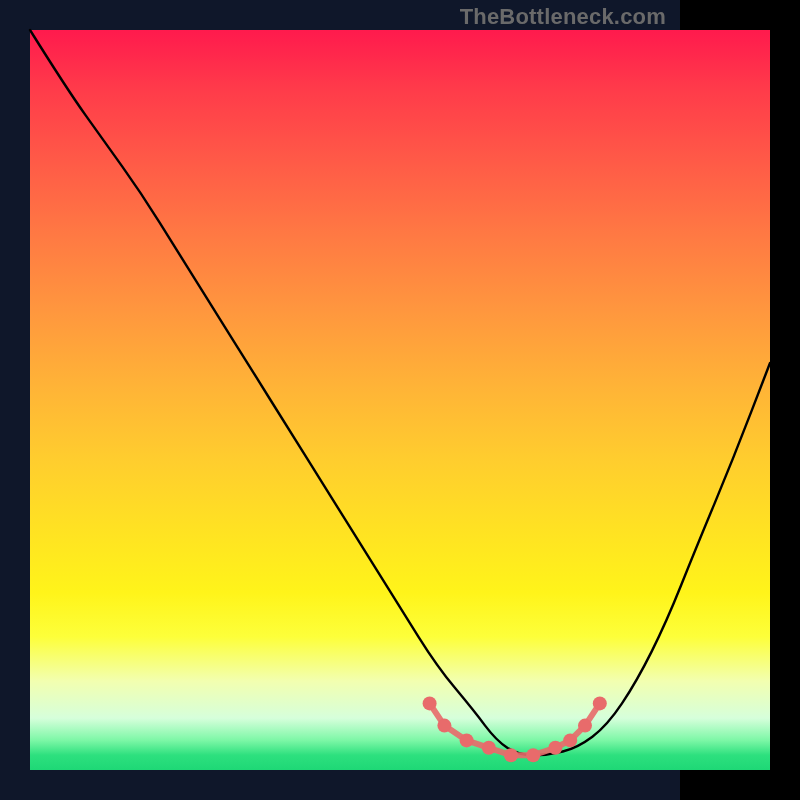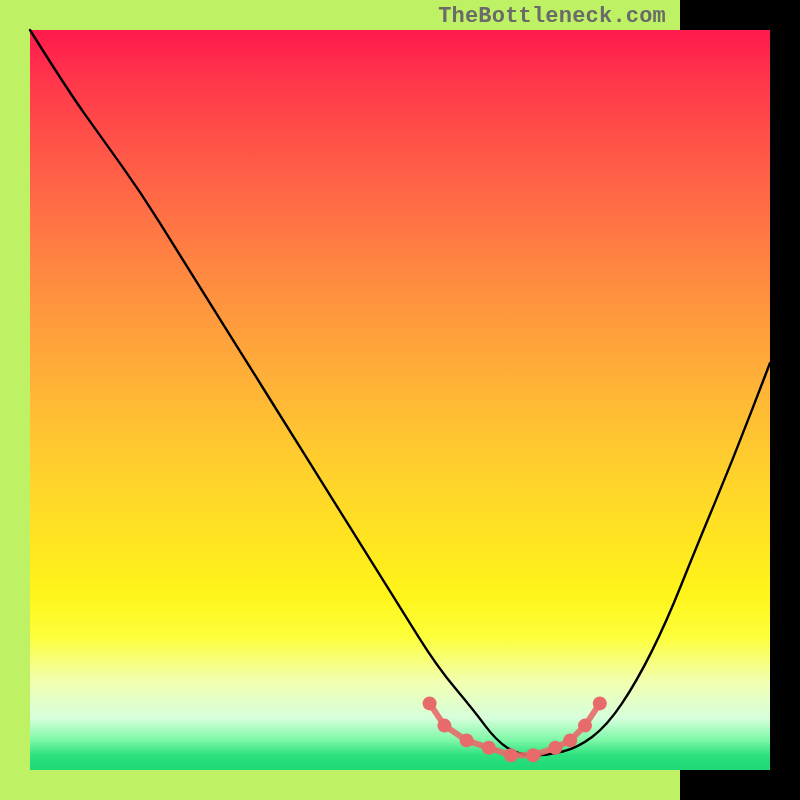--- a/index.html
+++ b/index.html
@@ -10,22 +10,21 @@
     background: #000;
     overflow: hidden;
     font-family: Arial, Helvetica, sans-serif;
   }
   .frame {
     position: absolute;
     top: 0;
     left: 0;
     width: 680px;
     height: 800px;
-    background: #bef264;
-    font-family: Liberation Mono, monospace;
+    background: #0f172a;
   }
   .plot-area {
     position: absolute;
     top: 30px;
     left: 30px;
     width: 740px;
     height: 740px;
     background: linear-gradient(to bottom,
       #ff1a4d 0%,
       #ff3b4a 8%,

